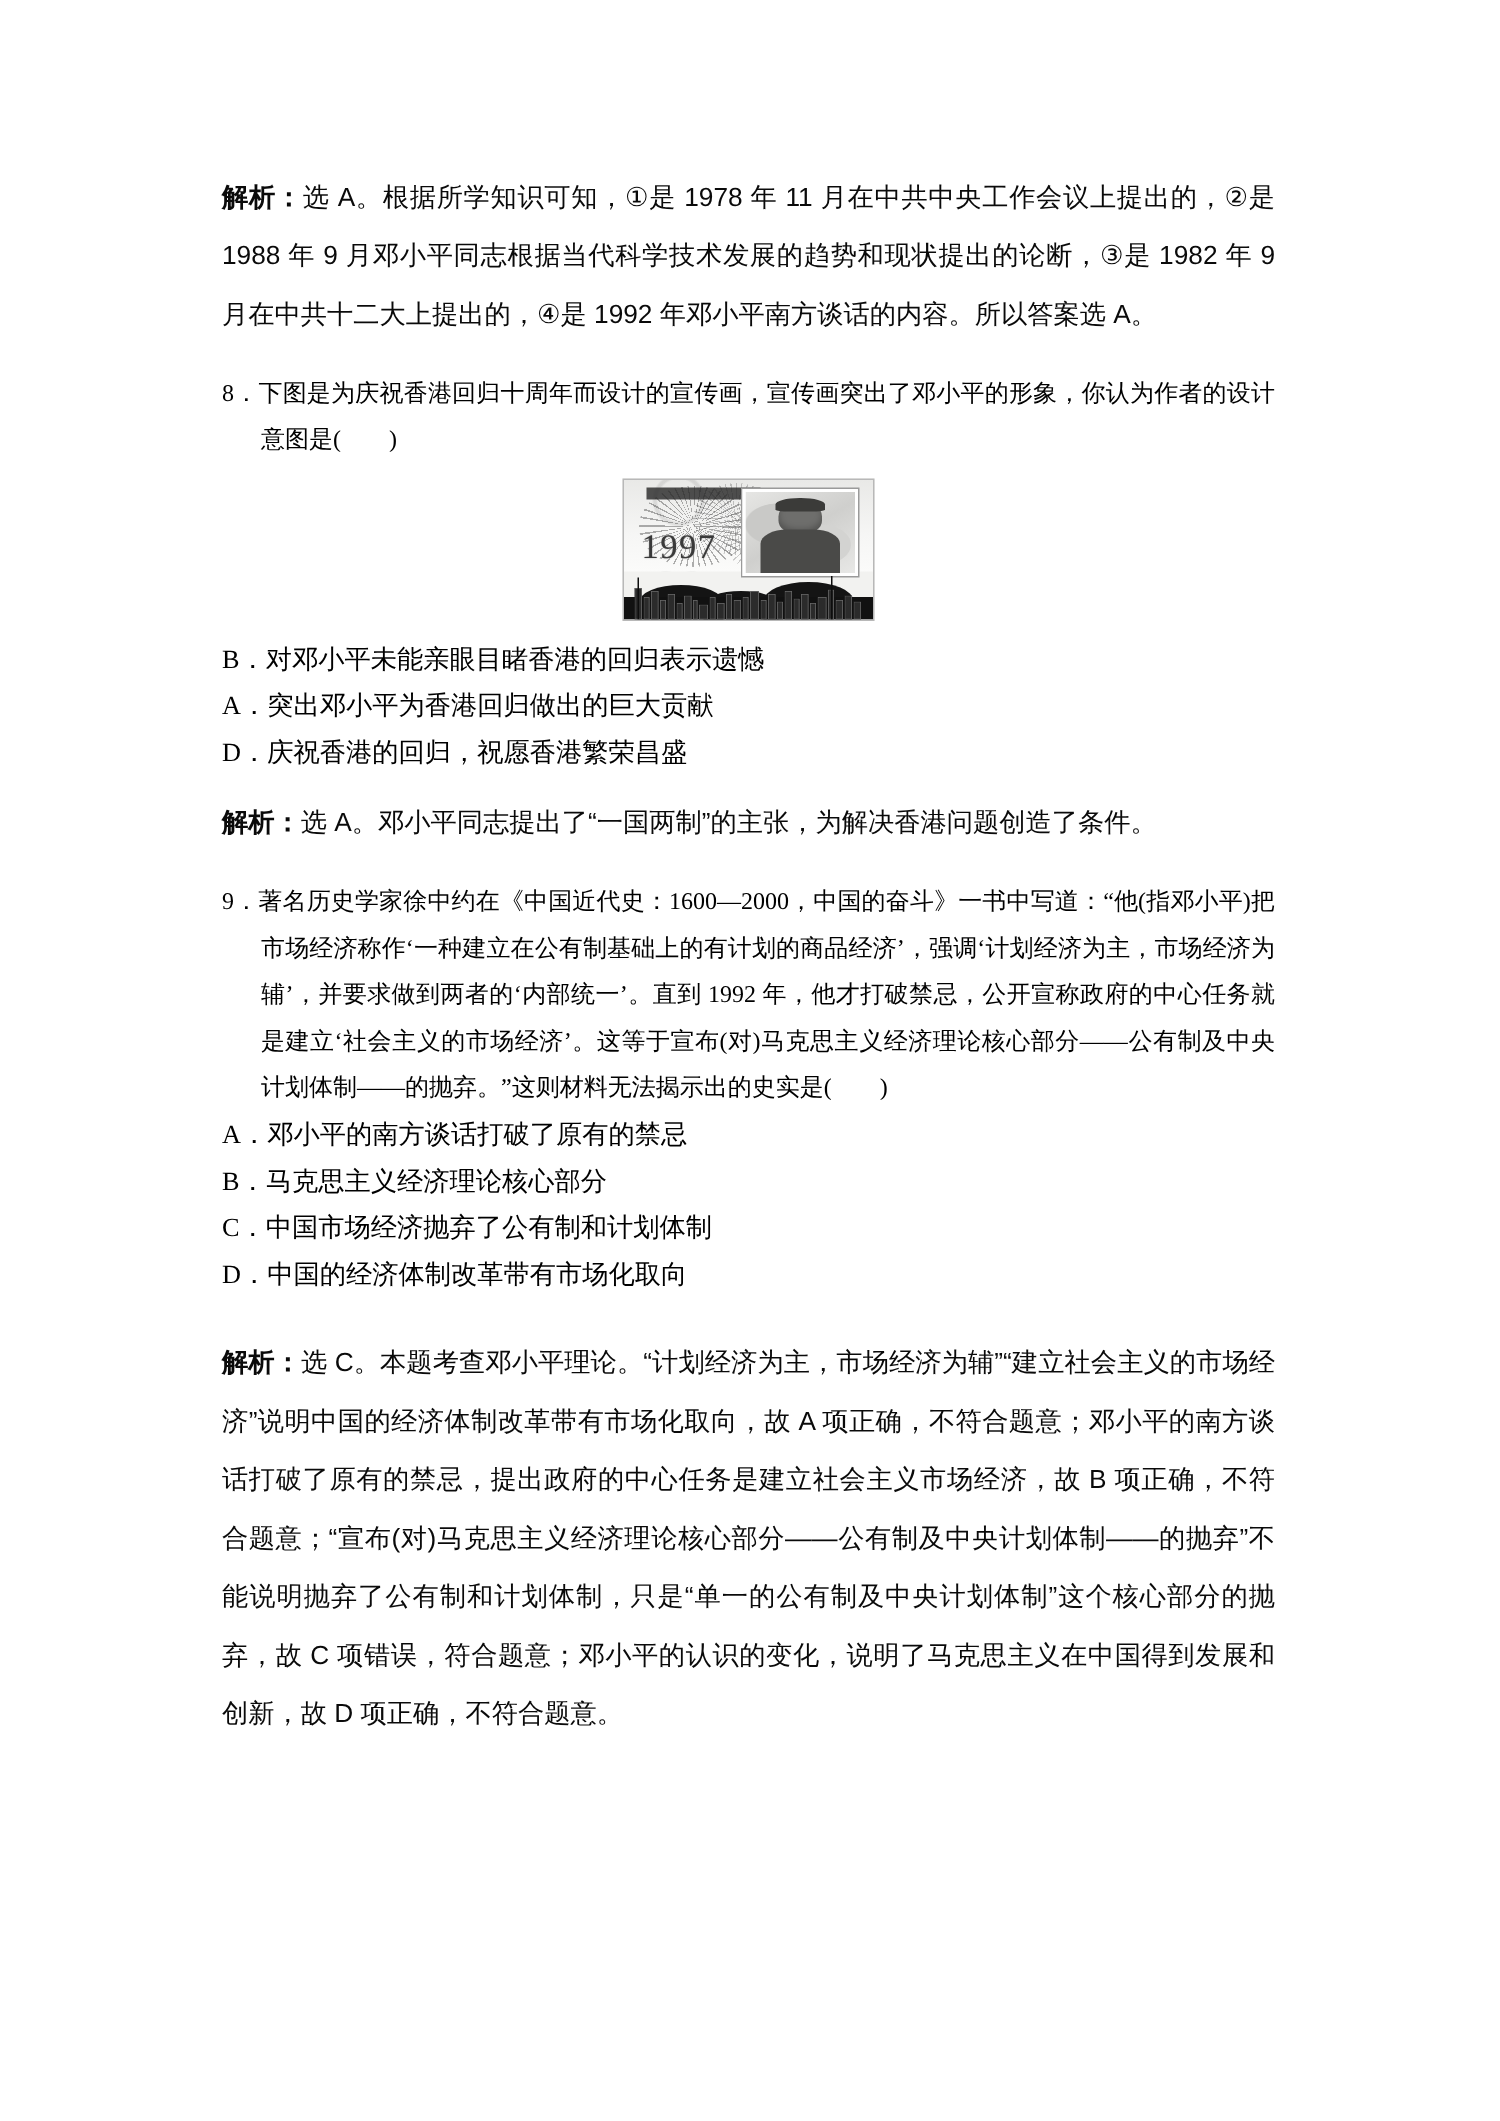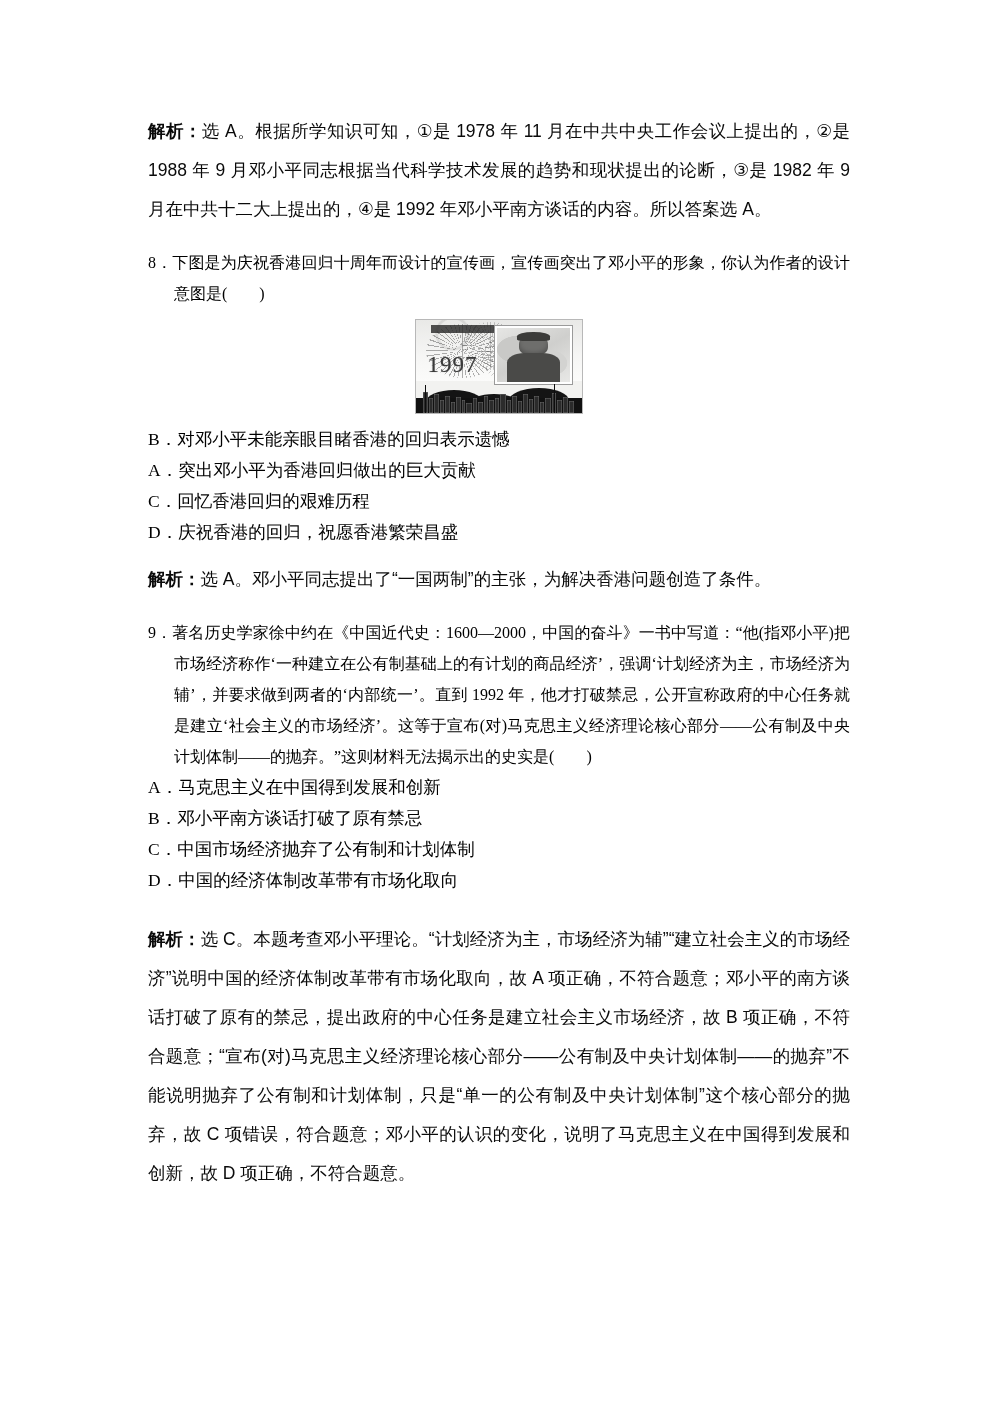--- a/index.html
+++ b/index.html
@@ -272,35 +272,34 @@
           <div class="twr" style="left:85.2%;width:3%;height:38%"></div>
           <div class="twr" style="left:88.8%;width:2.6%;height:48%"></div>
           <div class="twr" style="left:92%;width:3%;height:36%"></div>
         </div>
       </div>
     </div>
 
     <ul class="opts">
       <li><span class="opt-letter">B．</span><span>对邓小平未能亲眼目睹香港的回归表示遗憾</span></li>
       <li><span class="opt-letter">A．</span><span>突出邓小平为香港回归做出的巨大贡献</span></li>
-      <li><span class="opt-letter">C．</span><span>回忆香港回归的艰难历程</span></li>
       <li><span class="opt-letter">D．</span><span>庆祝香港的回归，祝愿香港繁荣昌盛</span></li>
     </ul>
 
     <div class="gap-sm"></div>
 
     <p class="analysis"><span class="lead">解析：</span><span>选 A。邓小平同志提出了“一国两制”的主张，为解决香港问题创造了条件。</span></p>
 
     <div class="gap-md"></div>
 
     <p class="question"><span>9．</span><span>著名历史学家徐中约在《中国近代史：1600—2000，中国的奋斗》一书中写道：“他(指邓小平)把市场经济称作‘一种建立在公有制基础上的有计划的商品经济’，强调‘计划经济为主，市场经济为辅’，并要求做到两者的‘内部统一’。直到 1992 年，他才打破禁忌，公开宣称政府的中心任务就是建立‘社会主义的市场经济’。这等于宣布(对)马克思主义经济理论核心部分——公有制及中央计划体制——的抛弃。”这则材料无法揭示出的史实是(　　)</span></p>
 
     <ul class="opts">
-      <li><span class="opt-letter">A．</span><span>马克思主义在中国得到发展和创新</span></li>
-      <li><span class="opt-letter">B．</span><span>邓小平南方谈话打破了原有禁忌</span></li>
+      <li><span class="opt-letter">A．</span><span>邓小平的南方谈话打破了原有的禁忌</span></li>
+      <li><span class="opt-letter">B．</span><span>马克思主义经济理论核心部分</span></li>
       <li><span class="opt-letter">C．</span><span>中国市场经济抛弃了公有制和计划体制</span></li>
       <li><span class="opt-letter">D．</span><span>中国的经济体制改革带有市场化取向</span></li>
     </ul>
 
     <div class="gap-lg"></div>
 
     <p class="analysis"><span class="lead">解析：</span><span>选 C。本题考查邓小平理论。“计划经济为主，市场经济为辅”“建立社会主义的市场经济”说明中国的经济体制改革带有市场化取向，故 A 项正确，不符合题意；邓小平的南方谈话打破了原有的禁忌，提出政府的中心任务是建立社会主义市场经济，故 B 项正确，不符合题意；“宣布(对)马克思主义经济理论核心部分——公有制及中央计划体制——的抛弃”不能说明抛弃了公有制和计划体制，只是“单一的公有制及中央计划体制”这个核心部分的抛弃，故 C 项错误，符合题意；邓小平的认识的变化，说明了马克思主义在中国得到发展和创新，故 D 项正确，不符合题意。</span></p>
 
   </div>
 </div>

